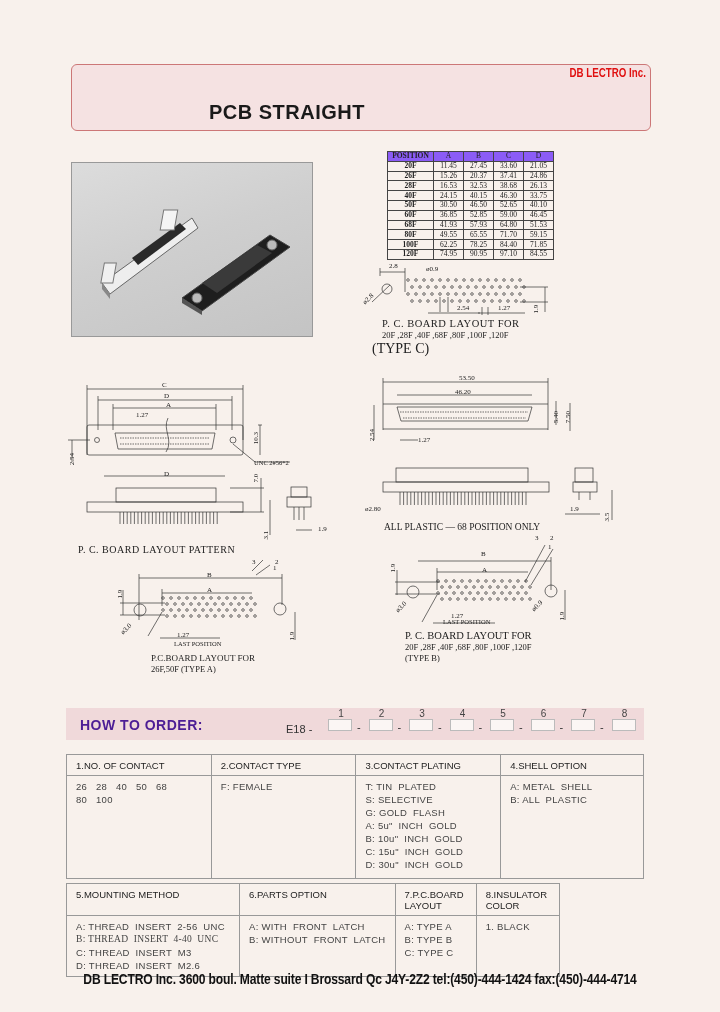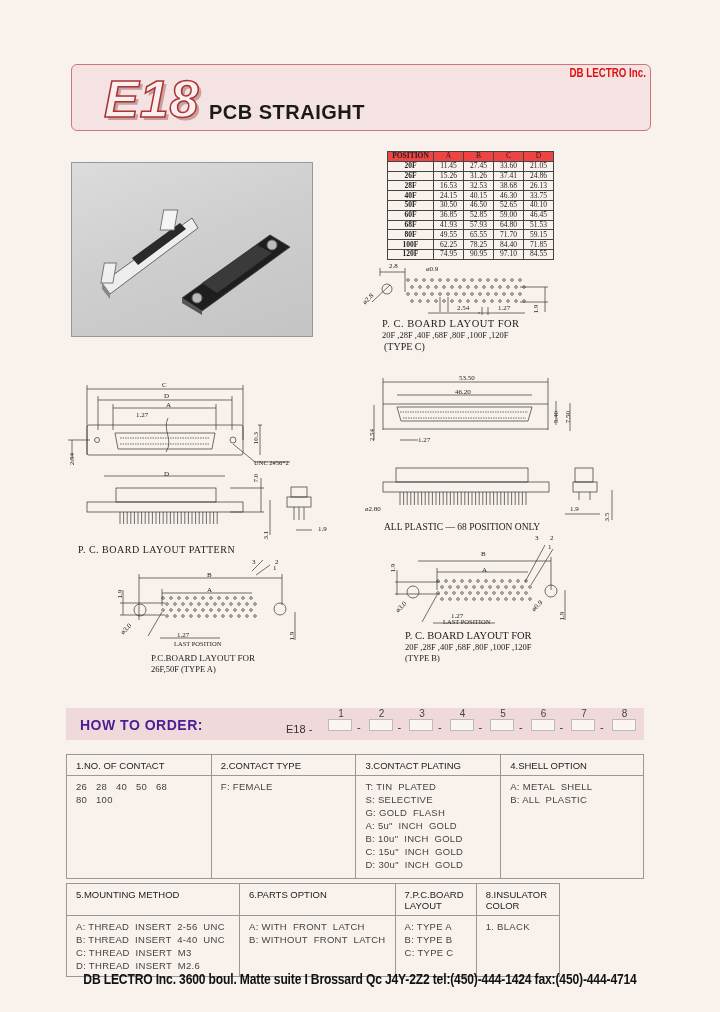--- a/index.html
+++ b/index.html
@@ -17,21 +17,21 @@
   .brand { position: absolute; right: 4px; top: 0px; font-family: "Liberation Sans", sans-serif;
     font-weight: bold; color: #e01010; font-size: 13px; transform: scaleX(0.75); transform-origin: right top; letter-spacing: 0; }
 
   
   .photo { position: absolute; left: 71px; top: 162px; width: 242px; height: 175px;
     background: linear-gradient(160deg, #dcdcdc 0%, #cfcfcf 45%, #c4c4c4 100%); border: 1px solid #999; overflow: hidden; }
 
   
   .dimtable { position: absolute; left: 387px; top: 151px; border-collapse: collapse; font-family: "Liberation Serif", serif; font-size: 7.5px; }
   .dimtable th, .dimtable td { border: 1px solid #444; text-align: center; height: 9.8px; padding: 0 2px; line-height: 8px; font-weight: bold; }
-  .dimtable th { background: #ef4444; }
+  .dimtable th { background: #8b5cf6; }
   .dimtable th:first-child, .dimtable td:first-child { width: 46px; }
   .dimtable th:not(:first-child), .dimtable td:not(:first-child) { width: 30px; font-weight: normal; }
 
   .drawing-text { position: absolute; font-family: "Liberation Serif", serif; color: #222; white-space: nowrap; }
   .dim { font-family: "Liberation Serif", serif; font-size: 7px; position: absolute; color:#222; white-space: nowrap; }
 
   svg.draw { position: absolute; left: 0; top: 0; }
 
   
   .order-bar { position: absolute; left: 66px; top: 708px; width: 578px; height: 32px; background: #f0d9da; }
@@ -48,21 +48,20 @@
   .opt .bd td { line-height: 13px; letter-spacing: 0.3px; }
 
   .footer { position: absolute; left: 0; top: 970px; width: 720px; text-align: center;
     font-family: "Liberation Sans", sans-serif; font-weight: bold; font-size: 15.5px; color: #111;
     transform: scaleX(0.78); transform-origin: center; white-space: nowrap; letter-spacing: -0.2px; }
 </style>
 </head>
 <body>
 
 <div class="header">
-  <div class="e18">E18</div>
   <div class="title2">PCB  STRAIGHT</div>
   <div class="brand">DB LECTRO Inc.</div>
 </div>
 
 <div class="photo">
   <svg width="242" height="175" viewBox="0 0 242 175">
 
     <polygon points="30,120 120,55 126,65 38,131" fill="#eee" stroke="#666" stroke-width="1"></polygon>
     <polygon points="30,120 38,131 38,136 30,126" fill="#888"></polygon>
     <polygon points="60,95 108,60 114,66 66,102" fill="#2a2a2a"></polygon>
@@ -91,21 +90,21 @@
       <tr>
         <td>20F</td>
         <td>11.45</td>
         <td>27.45</td>
         <td>33.60</td>
         <td>21.05</td>
       </tr>
       <tr>
         <td>26F</td>
         <td>15.26</td>
-        <td>31.26</td>
+        <td>20.37</td>
         <td>37.41</td>
         <td>24.86</td>
       </tr>
       <tr>
         <td>28F</td>
         <td>16.53</td>
         <td>32.53</td>
         <td>38.68</td>
         <td>26.13</td>
       </tr>
@@ -515,21 +514,21 @@
 </svg>
 
 <span class="dim" style="left:389px;top:262px;">2.8</span>
 <span class="dim" style="left:426px;top:265px;">ø0.9</span>
 <span class="dim" style="left:362px;top:295px;transform:rotate(-45deg);">ø2.8</span>
 <span class="dim" style="left:457px;top:304px;">2.54</span>
 <span class="dim" style="left:498px;top:304px;">1.27</span>
 <span class="dim" style="left:532px;top:305px;transform:rotate(-90deg);">1.9</span>
 <div class="drawing-text" style="left:382px;top:318px;font-size:10.5px;letter-spacing:0.5px;">P. C. BOARD LAYOUT FOR</div>
 <div class="drawing-text" style="left:382px;top:330px;font-size:8.5px;">20F ,28F ,40F ,68F ,80F ,100F ,120F</div>
-<div class="drawing-text" style="left:384px;top:341px;font-size:10px;">(TYPE C)</div>
+<div class="drawing-text" style="left:372px;top:341px;font-size:14px;">(TYPE C)</div>
 
 <span class="dim" style="left:162px;top:381px;">C</span>
 <span class="dim" style="left:164px;top:392px;">D</span>
 <span class="dim" style="left:166px;top:401px;">A</span>
 <span class="dim" style="left:136px;top:411px;">1.27</span>
 <span class="dim" style="left:250px;top:434px;transform:rotate(-90deg);">10.3</span>
 <span class="dim" style="left:254px;top:459px;font-size:6.5px;">UNC 2#56*2</span>
 <span class="dim" style="left:66px;top:455px;transform:rotate(-90deg);">2.54</span>
 <span class="dim" style="left:164px;top:470px;">D</span>
 <span class="dim" style="left:252px;top:474px;transform:rotate(-90deg);">7.0</span>
@@ -651,21 +650,21 @@
   <tbody>
       <tr class="hd">
     <td style="width:217px;">5.MOUNTING  METHOD</td>
     <td style="width:145px;">6.PARTS  OPTION</td>
     <td style="width:108px;">7.P.C.BOARD LAYOUT</td>
     <td style="width:108px;">8.INSULATOR  COLOR</td>
   </tr>
   <tr class="bd" style="height:58px;">
     <td>
           <div style="white-space: pre;">A: THREAD  INSERT  2-56  UNC</div>
-          <div style="white-space: pre;">B: THREAD  INSERT  4-40  UNC</div>
+          <div style="white-space: pre; font-family: Liberation Serif, serif;">B: THREAD  INSERT  4-40  UNC</div>
           <div style="white-space: pre;">C: THREAD  INSERT  M3</div>
           <div style="white-space: pre;">D: THREAD  INSERT  M2.6</div>
         </td>
     <td>
           <div style="white-space: pre;">A: WITH  FRONT  LATCH</div>
           <div style="white-space: pre;">B: WITHOUT  FRONT  LATCH</div>
         </td>
     <td>
           <div style="white-space: pre;">A: TYPE A</div>
           <div style="white-space: pre;">B: TYPE B</div>

